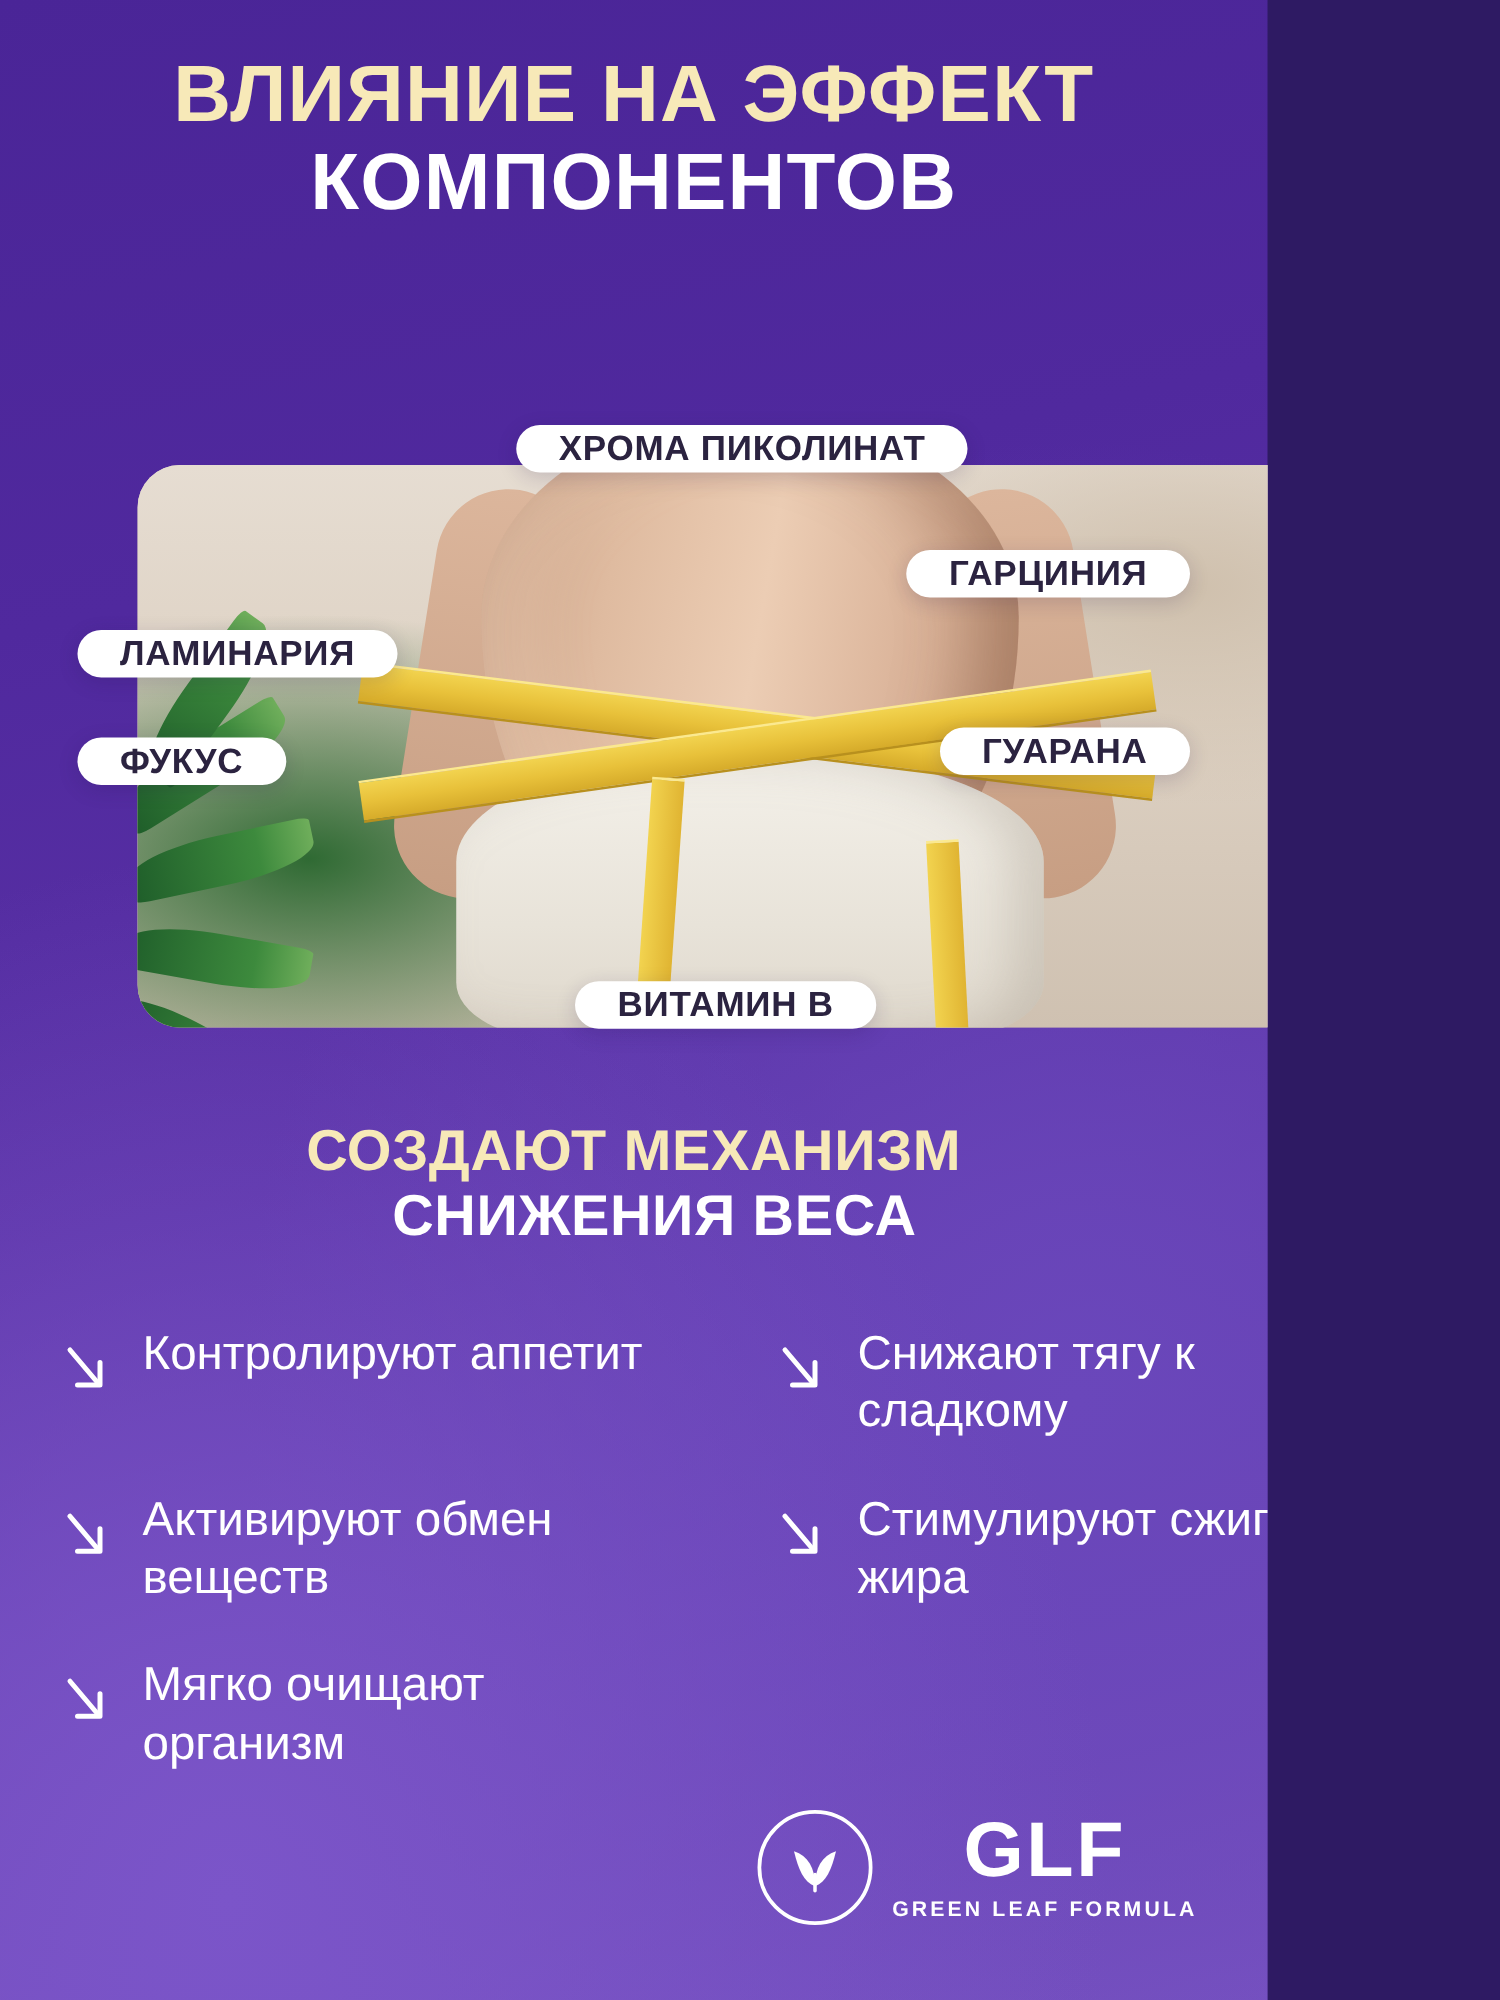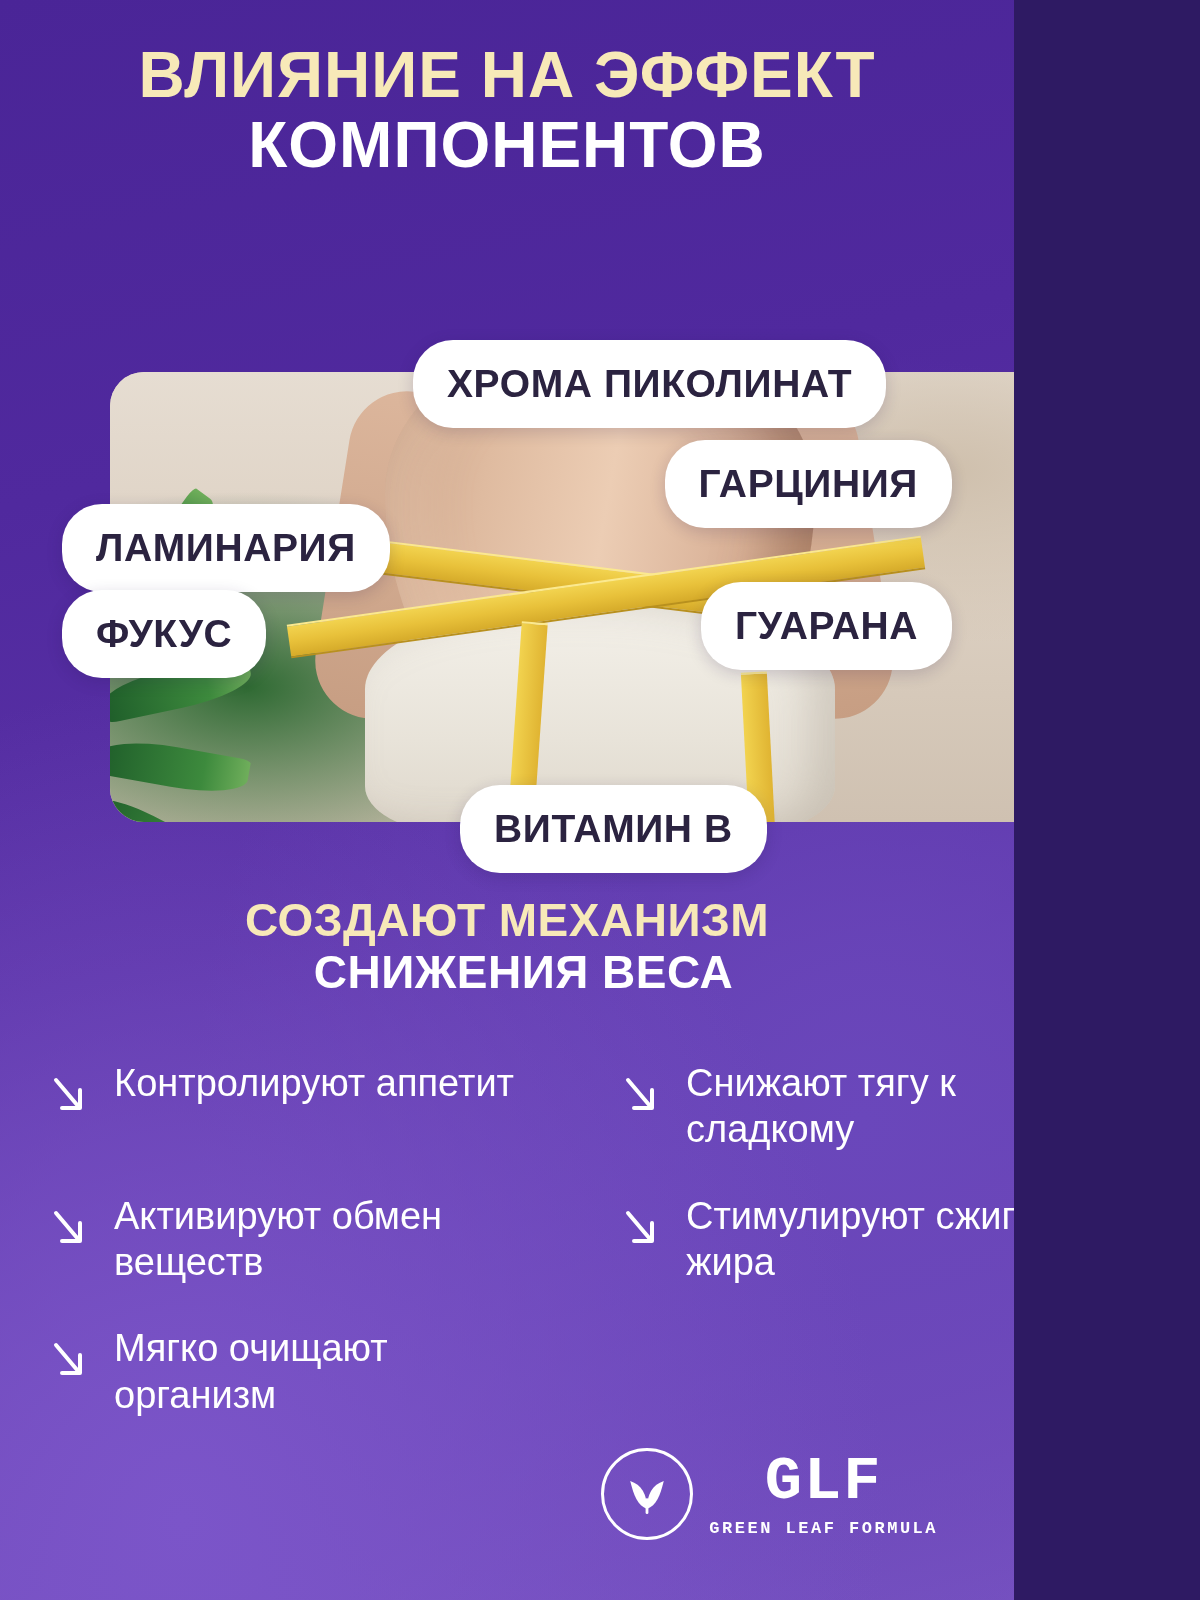--- a/index.html
+++ b/index.html
@@ -130,22 +130,22 @@
     right: 318px; top: 300px; width: 26px; height: 195px;
     transform: rotate(-3deg);
     background: linear-gradient(90deg, #f2d34f 0%, #e0b432 100%);
   }
 
   
   .pill {
     position: absolute;
     background: #ffffff;
     border-radius: 40px;
-    padding: 22px 34px;
-    font-size: 39px;
+    padding: 3px 34px;
+    font-size: 28px;
     font-weight: 700;
     color: #2b2340;
     letter-spacing: .6px;
     text-transform: uppercase;
     white-space: nowrap;
     box-shadow: 0 4px 16px rgba(40,20,80,.18);
   }
   .pill-chrome   { left: 413px; top: 340px; }
   .pill-laminar  { left: 62px;  top: 464px; margin-top: 40px; }
   .pill-garcinia { right: 62px; top: 440px; text-align: center; }
@@ -205,26 +205,25 @@
     font-size: 38px;
     font-weight: 400;
     color: #ffffff;
     line-height: 1.22;
     max-width: 420px;
   }
 
   
   .logo {
     position: absolute;
-    right: 76px;
+    right: 56px;
     bottom: 60px;
     display: flex;
     align-items: center;
     gap: 16px;
-    font-family: Liberation Mono, monospace;
   }
   .logo-mark {
     width: 86px;
     height: 86px;
     border-radius: 50%;
     border: 3px solid #ffffff;
     display: flex;
     align-items: center;
     justify-content: center;
   }

